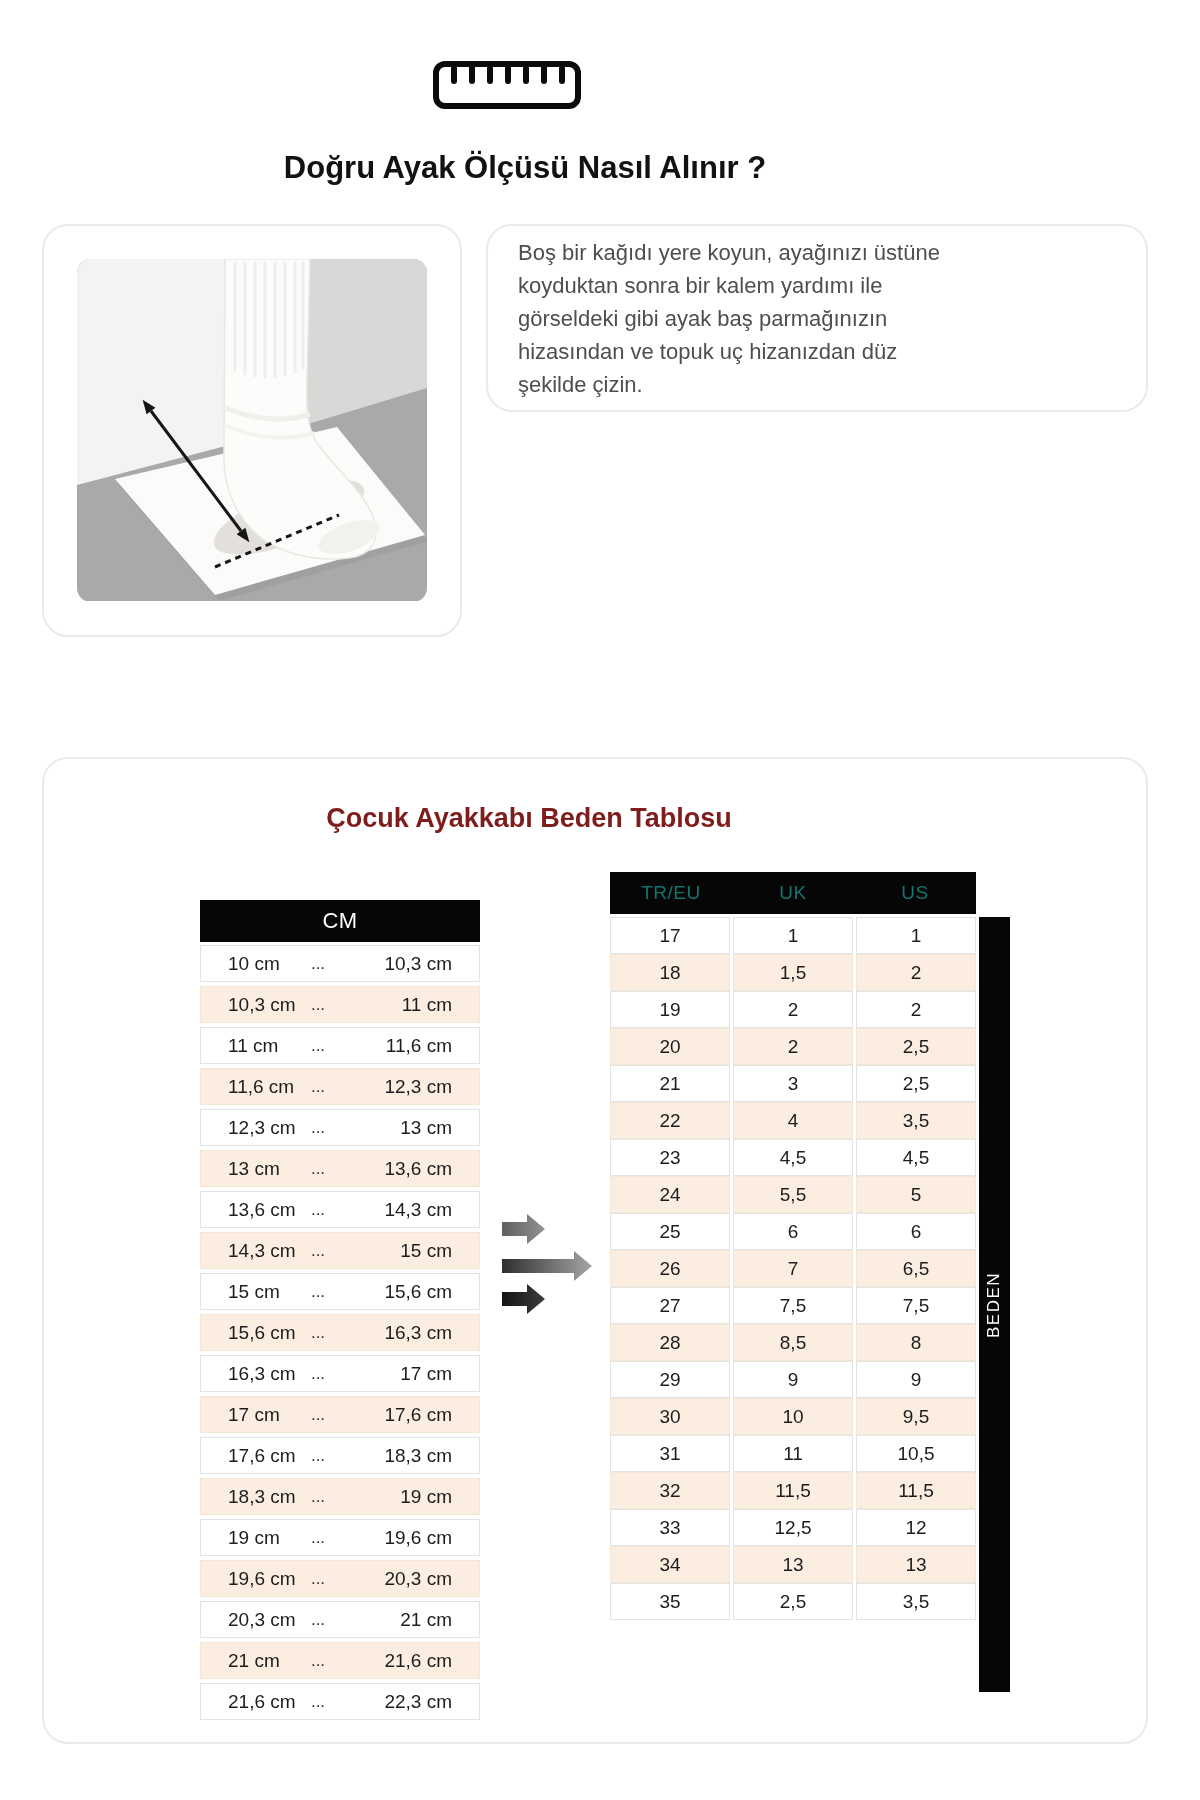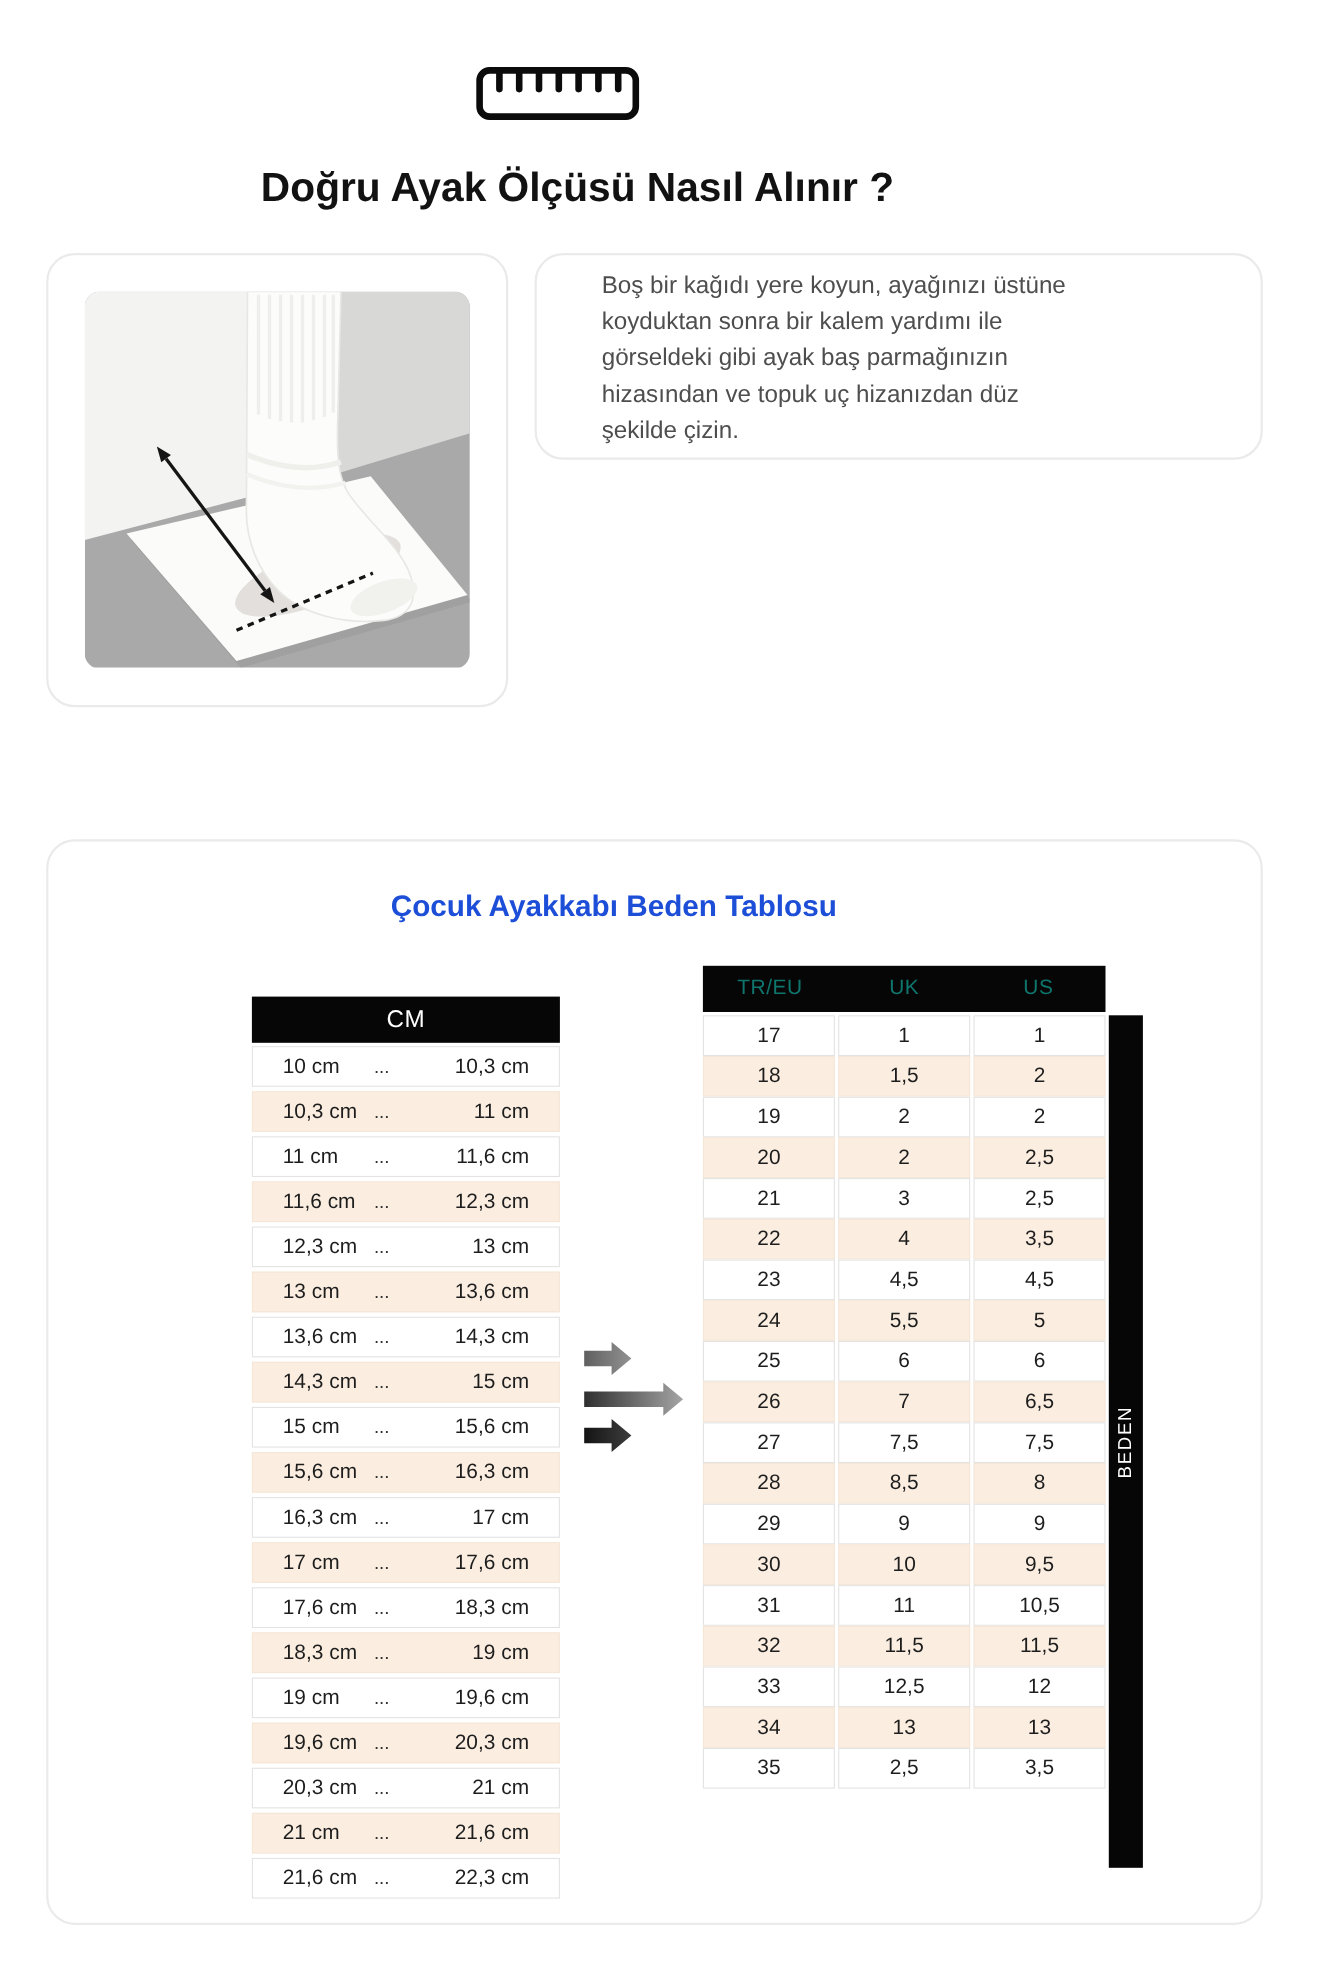--- a/index.html
+++ b/index.html
@@ -4,38 +4,38 @@
 <style>
   html,body { margin:0; padding:0; }
   body {
     width:1200px; height:1800px; background:#ffffff;
     font-family:"Liberation Sans", sans-serif; color:#121212;
     overflow:hidden; position:relative;
   }
   
   .top-header { width:1050px; padding-top:60px; }
   .ruler-wrap { display:flex; justify-content:center; transform:translateX(-18px); }
-  .page-title { margin:40px 0 0; text-align:center; font-size:37px; font-weight:700; color:#121212; }
+  .page-title { margin:40px 0 0; text-align:center; font-size:31px; font-weight:700; color:#121212; }
 
   
-  .card { border:2px solid #eaeaea; border-radius:26px; background:#fff; box-sizing:border-box;padding-left:29px; }
+  .card { border:2px solid #eaeaea; border-radius:26px; background:#fff; box-sizing:border-box; }
 
   .guide { display:flex; gap:24px; margin:38px 0 0 42px; width:1106px; }
   .photo-card { width:420px; height:413px; padding:33px; flex:none; }
   .photo { width:100%; height:100%; border-radius:14px; overflow:hidden; }
   .photo svg { display:block; }
   .right-col { display:flex; flex-direction:column; gap:22px; width:662px; flex:none; }
   .text-card { display:flex; align-items:center; }
   .text-card p { margin:0 0 0 30px; font-size:22px; line-height:33px; color:#4e4e4e; }
   .tc-a { height:188px; } .tc-a p { width:452px; }
   .tc-b { height:216px; } .tc-b p { width:430px; }
 
   
   .size-card { margin:120px 0 0 42px; width:1106px; height:987px; }
-  .table-title { width:970px; margin:44px 0 0; text-align:center; font-size:27px; font-weight:700; color:#1d4ed8; }
+  .table-title { width:970px; margin:44px 0 0; text-align:center; font-size:27px; font-weight:700; color:#7f1d1d; }
   .tables { position:relative; margin-top:38px; height:822px; }
 
   .thead { height:42px; background:#060606; color:#ffffff; display:flex; align-items:center; justify-content:center; font-size:22px; letter-spacing:.5px;margin-top:28px; }
 
   .cm-table { position:absolute; left:156px; top:0; width:280px; }
   .cm-rows { margin-top:3px; display:flex; flex-direction:column; gap:4px;justify-content:center; }
   .cm-row { height:37px; box-sizing:border-box; background:#fff; border:1px solid #e3e3e3;
             display:grid; grid-template-columns:100px 34px 1fr; align-items:center;
             font-size:19px; color:#1d1d1d; }
   .cm-row.alt { background:#fbeee1; border-color:#f5e7d8; }

